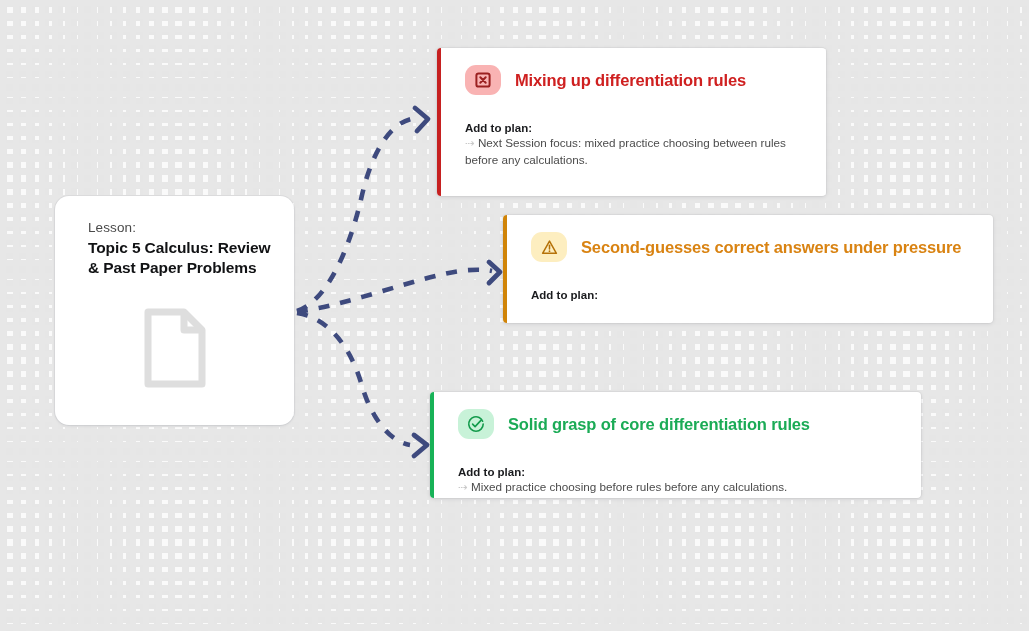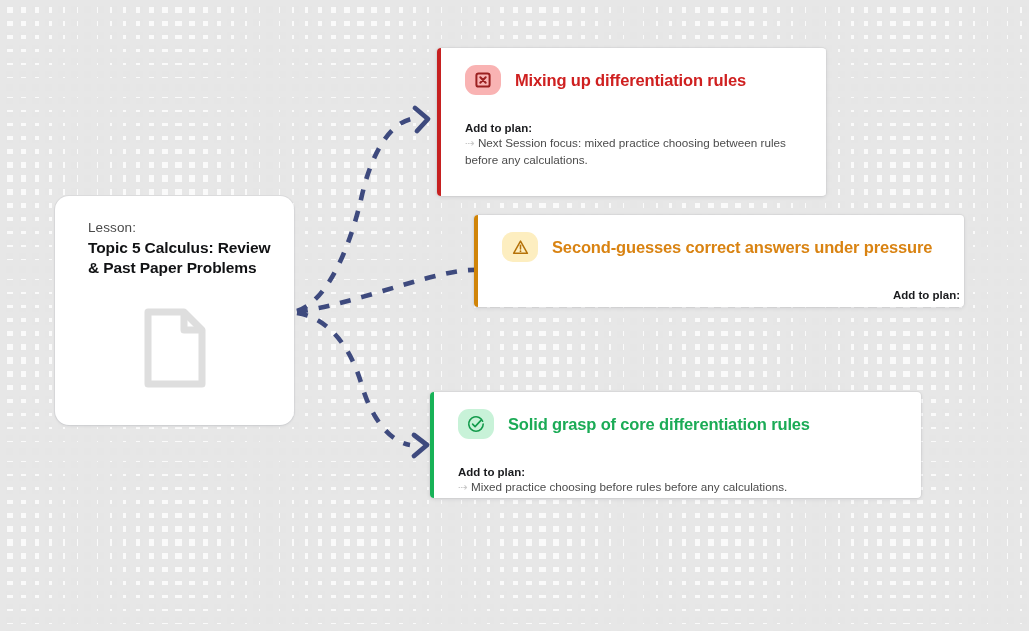--- a/index.html
+++ b/index.html
@@ -83,21 +83,21 @@
     font-size:11.5px; font-weight:bold; color:#1a1b1e;
     line-height:1.25;
   }
   .plan-text {
     font-size:11.7px; color:#4c4c4c; line-height:1.32;
   }
   .plan-arrow { color:#c9c9c9; font-size:11.5px; }
 
   
   #card-mistake { left:437px; top:48px;  width:389px; height:148px; }
-  #card-warning { left:474px; top:215px; width:490px; height:92px;text-align:right; }
+  #card-warning { left:503px; top:215px; width:490px; height:108px; }
   #card-strength{ left:430px; top:392px; width:491px; height:106px; }
 </style>
 </head>
 <body>
 
 <div id="canvas">
 
   <div id="grid"></div>
 
   <svg id="connectors" width="1029" height="631" viewBox="0 0 1029 631">

